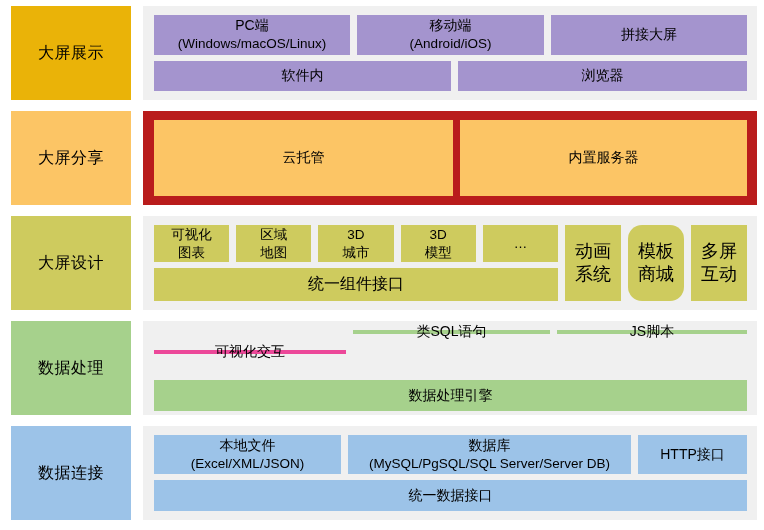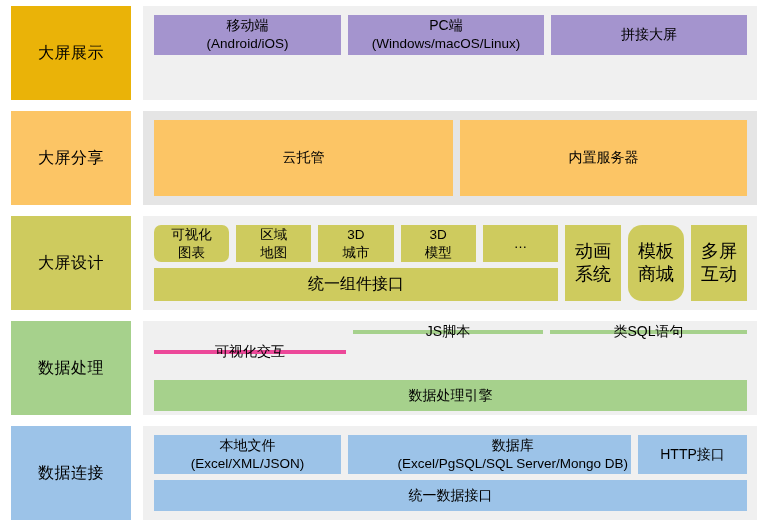--- a/index.html
+++ b/index.html
@@ -121,61 +121,67 @@
 </style>
 </head>
 <body style="background: rgb(255, 255, 255);">
 
 <div id="stack">
 
   <div class="layer">
     <div class="layer-label c-purple" style="background: #eab308;">大屏展示</div>
     <div class="layer-panel" style="background: rgb(240, 240, 240);">
       <div class="row">
+        <div class="cell c-purple" style="flex: 0 0 196px; background: rgb(164, 148, 206);">
+          <span>
+            <span>PC端</span><br>
+            <span class="sub">(Windows/macOS/Linux)</span>
+          </span>
+        </div>
         <div class="cell c-purple" style="flex: 0 0 187px; background: rgb(164, 148, 206);">
           <span>
             <span>移动端</span><br>
             <span class="sub">(Android/iOS)</span>
           </span>
         </div>
-        <div class="cell c-purple" style="flex: 0 0 196px; background: rgb(164, 148, 206);">
-          <span>
-            <span>PC端</span><br>
-            <span class="sub">(Windows/macOS/Linux)</span>
-          </span>
-        </div>
         <div class="cell c-purple" style="flex: 1 1 auto; background: rgb(164, 148, 206);">
           <span>拼接大屏</span>
         </div>
       </div>
       <div class="row" style="flex:0 0 30px;">
+        <div class="cell c-purple" style="flex: 0 0 297px; background: rgb(164, 148, 206);">
+          <span>软件内</span>
+        </div>
+        <div class="cell c-purple" style="flex: 1 1 auto; background: rgb(164, 148, 206);">
+          <span>浏览器</span>
+        </div>
       </div>
     </div>
   </div>
 
   <div class="layer">
     <div class="layer-label c-orange" style="background: rgb(252, 197, 101);">大屏分享</div>
-    <div class="layer-panel" style="background: #e5e5e5;">
+    <div class="layer-panel" style="background: #b91c1c;">
       <div class="row">
         <div class="cell c-orange" style="flex: 0 0 299px; background: rgb(252, 197, 101);">
           <span>云托管</span>
         </div>
         <div class="cell c-orange" style="flex: 1 1 auto; background: rgb(252, 197, 101);">
           <span>内置服务器</span>
         </div>
       </div>
     </div>
   </div>
 
   <div class="layer">
     <div class="layer-label c-olive" style="background: rgb(206, 203, 94);">大屏设计</div>
     <div class="layer-panel split-panel" style="background: rgb(240, 240, 240);">
       <div class="split-left">
         <div class="top-row">
-          <div class="cell c-olive cell-sm" style="flex: 1 1 0px; background: rgb(206, 203, 94); border-radius: 7px;">
+          <div class="cell c-olive cell-sm" style="flex: 1 1 0px; background: rgb(206, 203, 94);">
             <span>
               <span>可视化</span><br>
               <span>图表</span>
             </span>
           </div>
           <div class="cell c-olive cell-sm" style="flex: 1 1 0px; background: rgb(206, 203, 94);">
             <span>
               <span>区域</span><br>
               <span>地图</span>
             </span>
@@ -221,49 +227,49 @@
     </div>
   </div>
 
   <div class="layer">
     <div class="layer-label c-green" style="background: rgb(166, 209, 140);">数据处理</div>
     <div class="layer-panel" style="background: rgb(240, 240, 240);">
       <div class="row">
         <div class="cell c-green" style="flex: 0 0 192px; background: #ec4899; margin-top: 20px;">
           <span>可视化交互</span>
         </div>
+        <div class="cell c-green" style="flex: 0 0 197px; background: rgb(166, 209, 140);">
+          <span>类SQL语句</span>
+        </div>
         <div class="cell c-green" style="flex: 1 1 auto; background: rgb(166, 209, 140);">
           <span>JS脚本</span>
-        </div>
-        <div class="cell c-green" style="flex: 0 0 197px; background: rgb(166, 209, 140);">
-          <span>类SQL语句</span>
         </div>
       </div>
       <div class="row" style="flex:0 0 31px;margin-top:44px;">
         <div class="cell c-green" style="flex: 1 1 auto; background: rgb(166, 209, 140);">
           <span>数据处理引擎</span>
         </div>
       </div>
     </div>
   </div>
 
   <div class="layer">
     <div class="layer-label c-blue" style="background: rgb(156, 195, 232);">数据连接</div>
     <div class="layer-panel" style="background: rgb(240, 240, 240);">
       <div class="row">
         <div class="cell c-blue" style="flex: 0 0 187px; background: rgb(156, 195, 232);">
           <span>
             <span>本地文件</span><br>
             <span class="sub">(Excel/XML/JSON)</span>
           </span>
         </div>
-        <div class="cell c-blue" style="flex: 0 0 283px; background: rgb(156, 195, 232); justify-content: flex-end;">
+        <div class="cell c-blue" style="flex: 0 0 283px; background: rgb(156, 195, 232);">
           <span>
             <span>数据库</span><br>
-            <span class="sub">(Excel/PgSQL/SQL Server/Mongo DB)</span>
+            <span class="sub">(MySQL/PgSQL/SQL Server/Server DB)</span>
           </span>
         </div>
         <div class="cell c-blue" style="flex: 1 1 auto; background: rgb(156, 195, 232);">
           <span>HTTP接口</span>
         </div>
       </div>
       <div class="row" style="flex:0 0 31px;">
         <div class="cell c-blue" style="flex: 1 1 auto; background: rgb(156, 195, 232);">
           <span>统一数据接口</span>
         </div>

